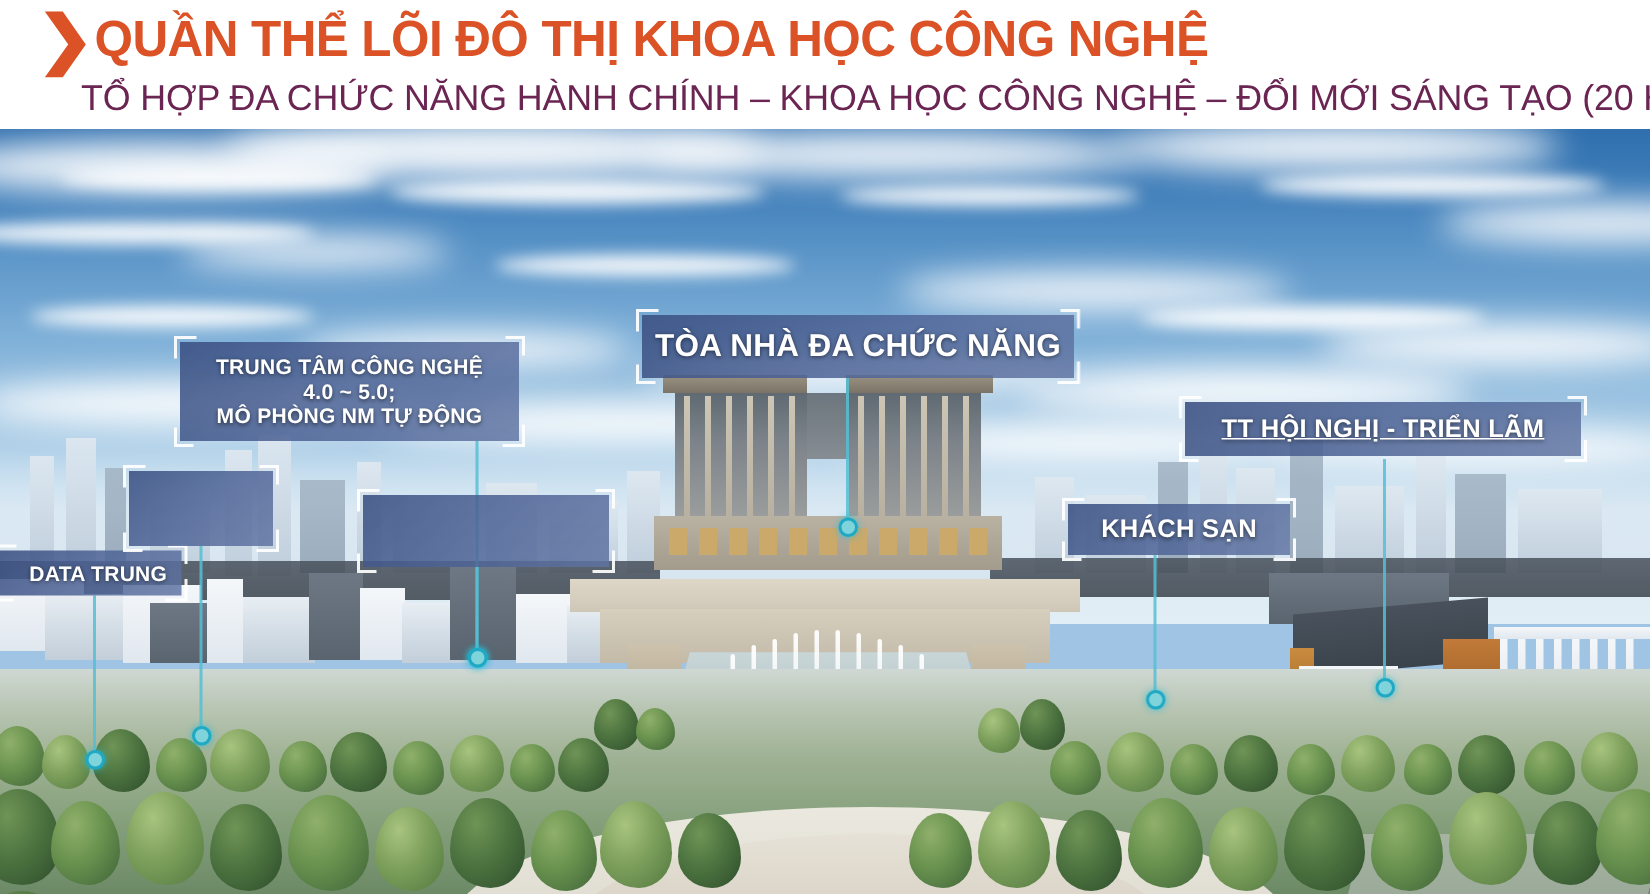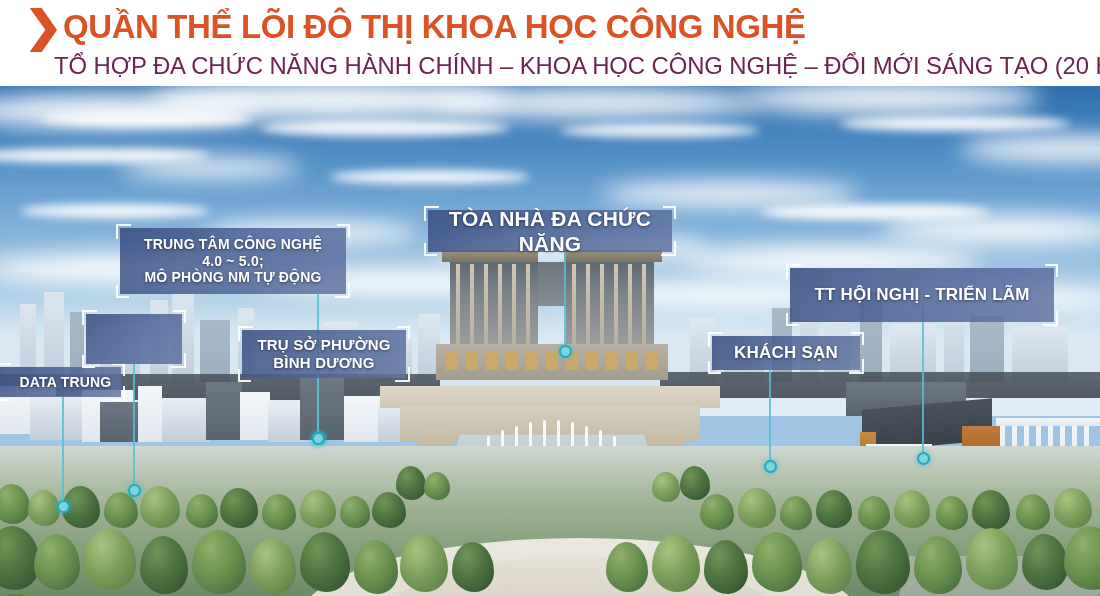--- a/index.html
+++ b/index.html
@@ -510,29 +510,27 @@
         <div class="callout" style="left: 120px; top: 142px; width: 226px; height: 66px; font-size: 14px;">
           <span class="cnr tr"></span>
           <span class="cnr bl"></span>
           <span class="txt">TRUNG TÂM CÔNG NGHỆ
 4.0 ~ 5.0;
 MÔ PHÒNG NM TỰ ĐỘNG</span>
         </div>
         <div class="callout" style="left: 242px; top: 244px; width: 164px; height: 48px; font-size: 15px;">
           <span class="cnr tr"></span>
           <span class="cnr bl"></span>
-          <span class="txt">TRỤ SỞ PHƯỜNG
-BÌNH DƯƠNG</span>
-        </div>
-        <div class="callout" style="left: 428px; top: 124px; width: 244px; height: 42px; font-size: 21px;">
+        </div>
+        <div class="callout" style="left: 428px; top: 124px; width: 288px; height: 42px; font-size: 21px;">
           <span class="cnr tr"></span>
           <span class="cnr bl"></span>
           <span class="txt">TÒA NHÀ ĐA CHỨC NĂNG</span>
         </div>
-        <div class="callout" style="left: 790px; top: 182px; width: 264px; height: 54px; font-size: 17px;">
+        <div class="callout" style="left: 790px; top: 182px; width: 264px; height: 36px; font-size: 17px; text-decoration: underline;">
           <span class="cnr tr"></span>
           <span class="cnr bl"></span>
           <span class="txt">TT HỘI NGHỊ - TRIỂN LÃM</span>
         </div>
         <div class="callout" style="left: 712px; top: 250px; width: 148px; height: 34px; font-size: 17px; justify-content: center;">
           <span class="cnr tr"></span>
           <span class="cnr bl"></span>
           <span class="txt">KHÁCH SẠN</span>
         </div>
       </div>

